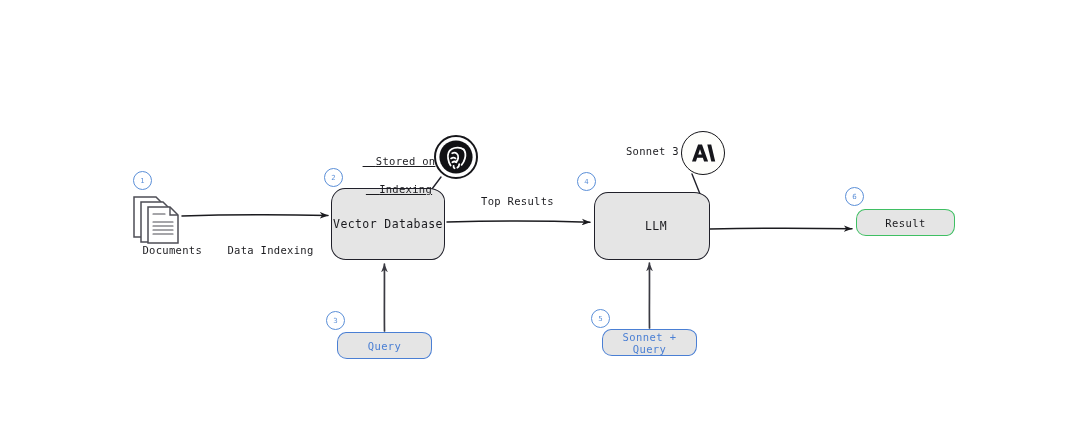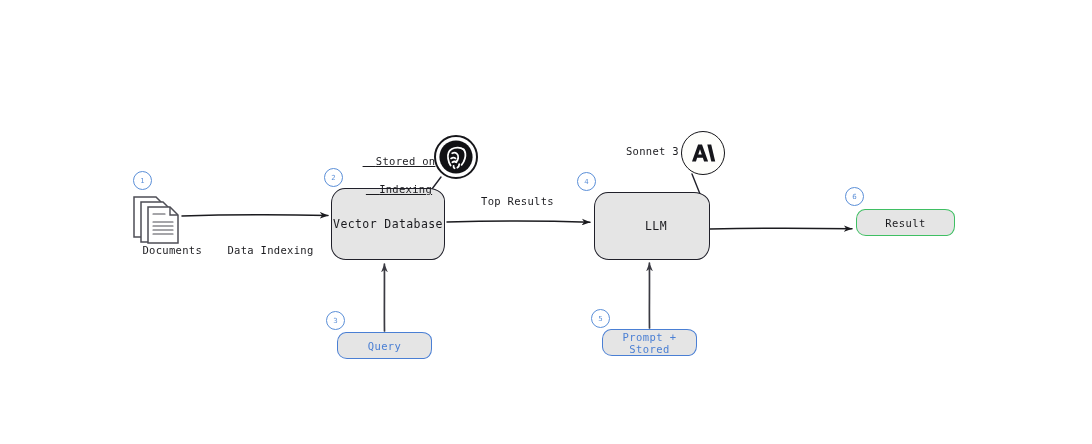--- a/index.html
+++ b/index.html
@@ -205,20 +205,20 @@
   <svg width="26" height="22" viewBox="0 0 26 22" xmlns="http://www.w3.org/2000/svg">
     <path d="M2.0,19.4 L8.1,2.6 L12.0,2.6 L18.1,19.4 L14.1,19.4 L12.85,15.7 L7.15,15.7 L5.95,19.4 Z
              M8.25,12.5 L11.75,12.5 L10.0,7.3 Z" fill="#16161a"></path>
     <path d="M17.3,2.6 L21.2,2.6 L25.2,19.4 L21.3,19.4 Z" fill="#16161a"></path>
   </svg>
 </div>
 
 <div class="badge" style="left:591px; top:309px;">5</div>
 
 <div class="node box-blue" style="left:602px; top:329px; width:95px; height:27px;">
-  <span>Prompt + Stored</span>
+  <span>Sonnet + Query</span>
 </div>
 
 <div class="badge" style="left:845px; top:187px;">6</div>
 
 <div class="node box-green" style="left:856px; top:209px; width:99px; height:27px;">
   <span>Result</span>
 </div>
 
 </body></html>

